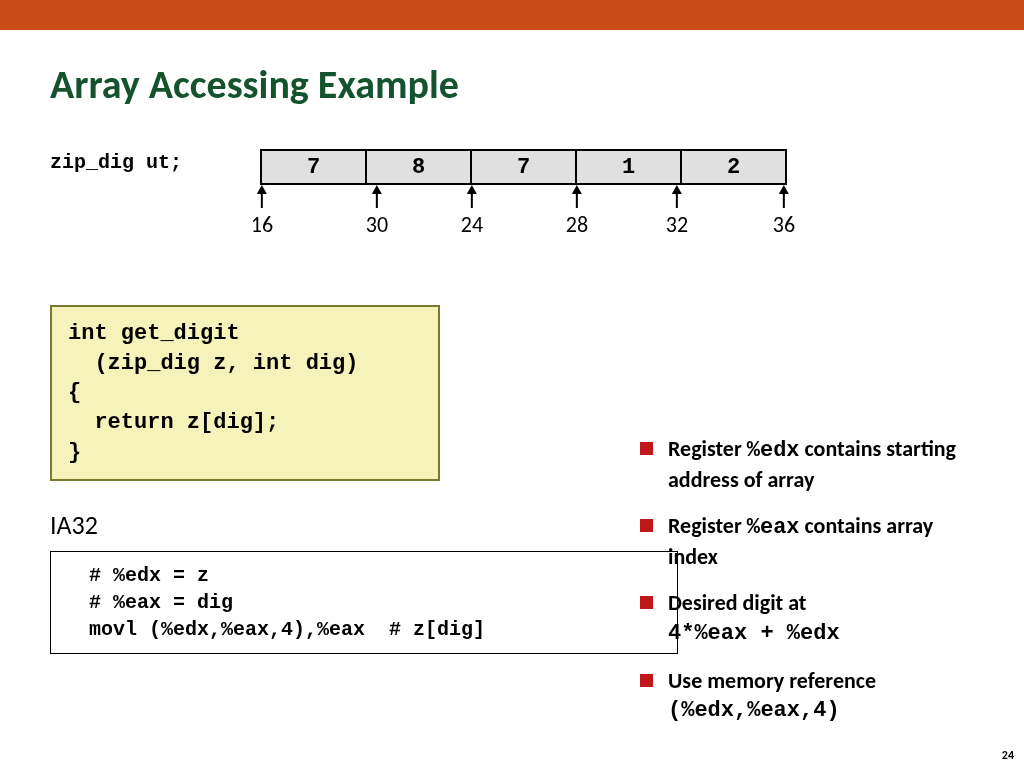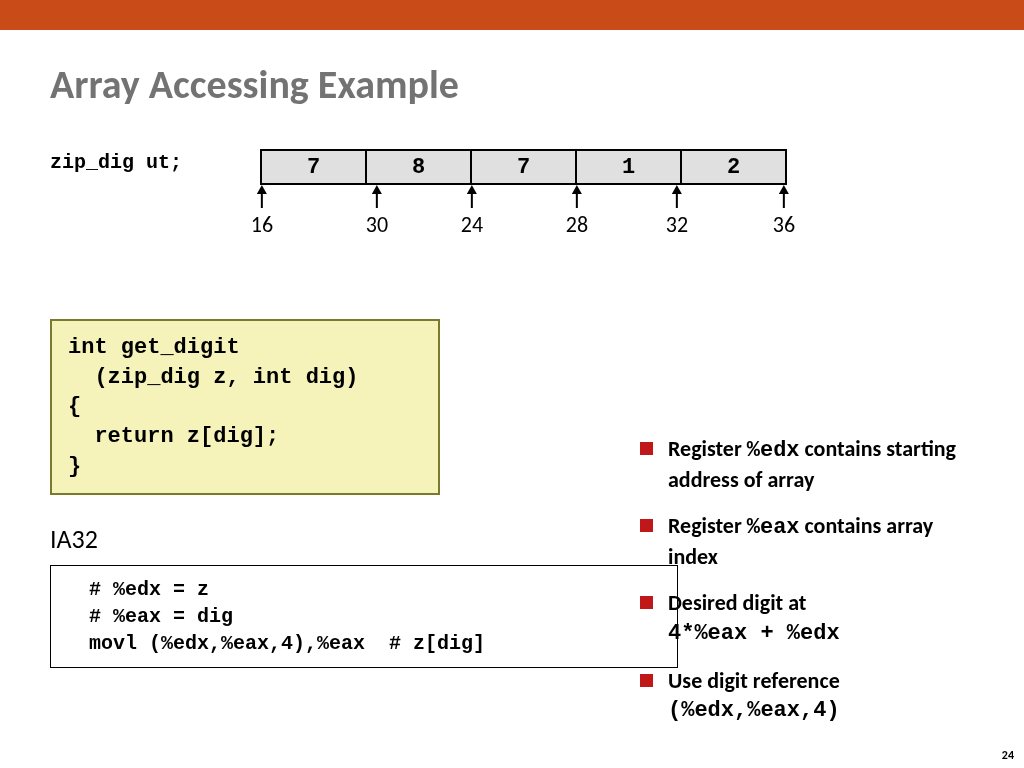--- a/index.html
+++ b/index.html
@@ -13,21 +13,21 @@
   }
   .top-bar {
     width: 100%;
     height: 30px;
     background: #c94b17;
   }
   .content { padding: 30px 50px 0 50px; }
   .title {
     font-size: 40px;
     font-weight: 700;
-    color: #737373;
+    color: #14532d;
     margin-bottom: 40px;
   }
   .arr-row { display: flex; align-items: flex-start; margin-bottom: 60px; }
   .arr-label {
     font-family: "Courier New", monospace;
     font-weight: 700;
     font-size: 20px;
     width: 210px;
     padding-top: 2px;
   }
@@ -50,21 +50,21 @@
   .tick { position: absolute; top: 0; transform: translateX(-50%); text-align: center; }
   .tick .arrow {
     width: 0; height: 0; margin: 0 auto;
     border-left: 5px solid transparent;
     border-right: 5px solid transparent;
     border-bottom: 9px solid #000;
   }
   .tick .stem { width: 2px; height: 14px; background: #000; margin: 0 auto; }
   .tick .lbl { font-family: Calibri, Arial, sans-serif; font-size: 22px; margin-top: 3px; }
   .lower { display: flex; }
-  .left-col { width: 550px; margin-top: 14px; }
+  .left-col { width: 550px; }
   .code-box {
     border: 2px solid #7a7a2d;
     background: #f5f3b9;
     padding: 12px 16px;
     font-family: "Courier New", monospace;
     font-weight: 700;
     font-size: 22px;
     line-height: 1.35;
     white-space: pre;
     margin-bottom: 28px;
@@ -174,19 +174,19 @@
       <div class="asm-box">  # %edx = z
   # %eax = dig
   movl (%edx,%eax,4),%eax  # z[dig]</div>
     </div>
 
     <div class="right-col">
       <ul class="bullets">
         <li><span>Register </span><span class="mono">%edx</span><span> contains starting address of array</span></li>
         <li><span>Register </span><span class="mono">%eax</span><span> contains array index</span></li>
         <li><span>Desired digit at </span><br><span class="mono">4*%eax + %edx</span></li>
-        <li><span>Use digit reference </span><br><span class="mono">(%edx,%eax,4)</span></li>
+        <li><span>Use memory reference </span><br><span class="mono">(%edx,%eax,4)</span></li>
       </ul>
     </div>
   </div>
 </div>
 
 <div class="page-num">24</div>
 
 </body></html>

